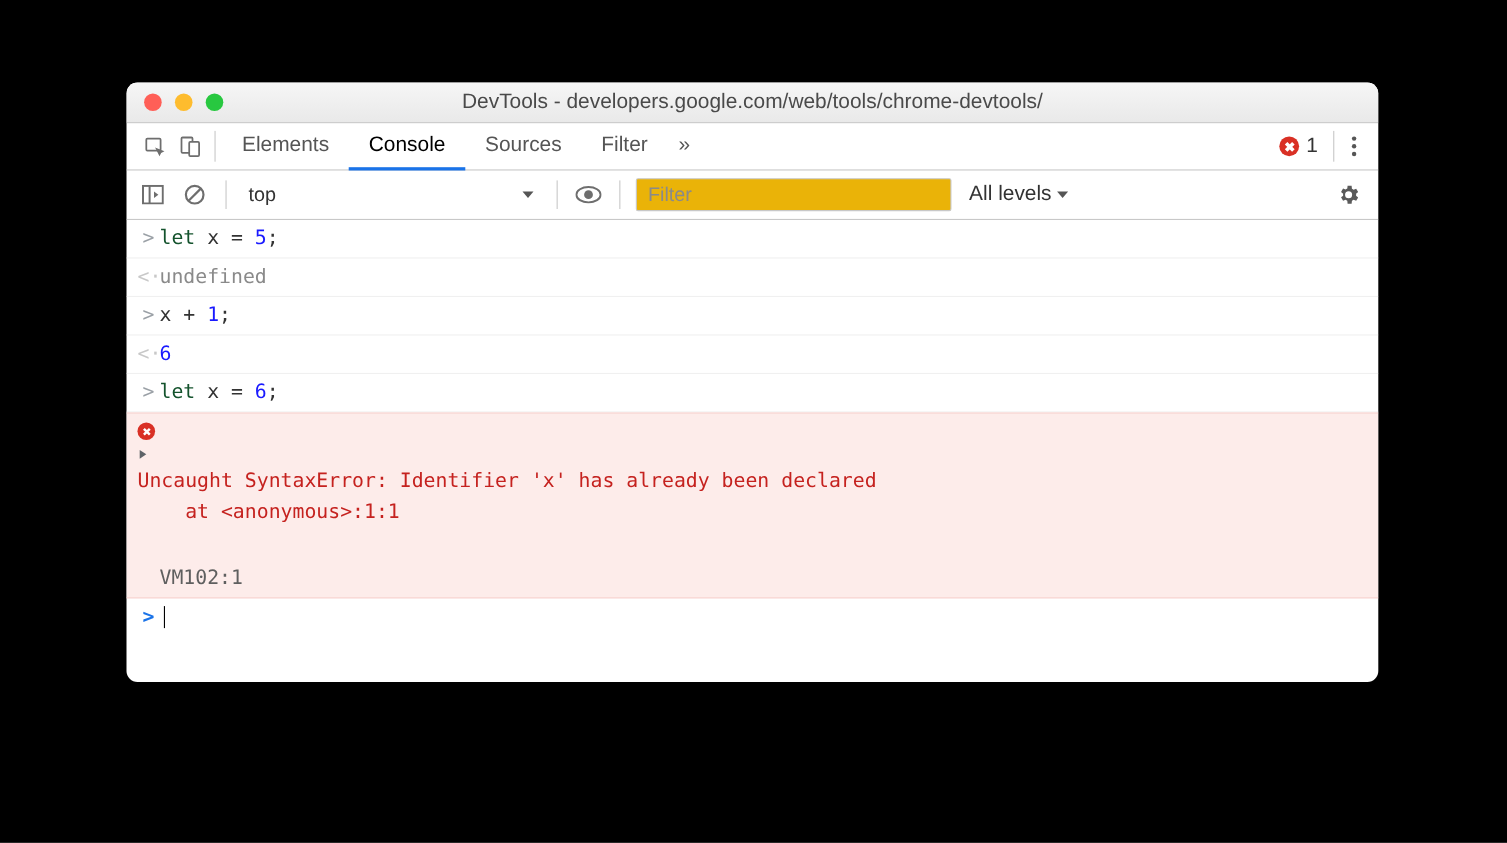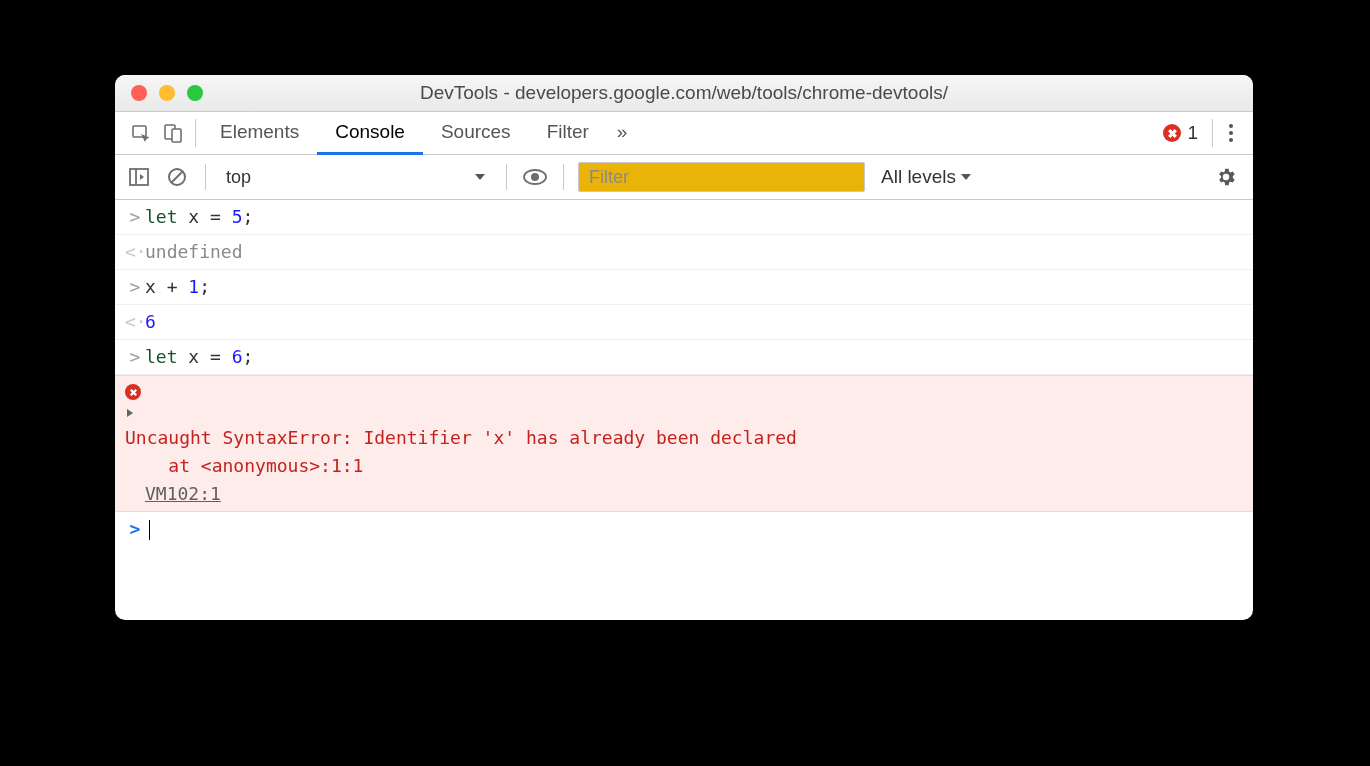--- a/index.html
+++ b/index.html
@@ -36,21 +36,21 @@
   .row.output .marker{color:#c8c8c8;}
   .marker{width:20px;flex:0 0 20px;text-align:center;font-family:inherit;}
   .code{white-space:pre;flex:1;}
   .kw{color:#14532d;} .num{color:#1a1aff;} .txt{color:#333;} .result-num{color:#1a1aff;} .undef{color:#8a8a8a;}
   .row.error{background:#fdecea;border-top:1px solid #f7d3cf;border-bottom:1px solid #f7d3cf;flex-direction:column;}
   .row.error .erriconwrap{width:20px;flex:0 0 20px;display:flex;align-items:flex-start;padding-top:5px;}
   .row.error .erricon{width:16px;height:16px;}
   .row.error .erricon svg{width:9px;height:9px;}
   .row.error .expand{width:16px;flex:0 0 16px;color:#5f6368;padding-top:4px;}
   .row.error .msg{color:#c5221f;white-space:pre;flex:1;}
-  .row.error .src{color:#5f5f5f;text-decoration:underline;font-family:inherit;padding-left:20px;}
+  .row.error .src{color:#5f5f5f;font-family:inherit;padding-left:20px;margin-top:32px;}
   .row.prompt .marker{color:#1a73e8;font-weight:bold;}
   .cursor{display:inline-block;width:1px;height:20px;background:#000;vertical-align:middle;margin-left:4px;}
   svg{display:block;}
 </style>
 </head>
 <body>
 
 <div class="window">
   <div class="titlebar">
     <div class="traffic">

